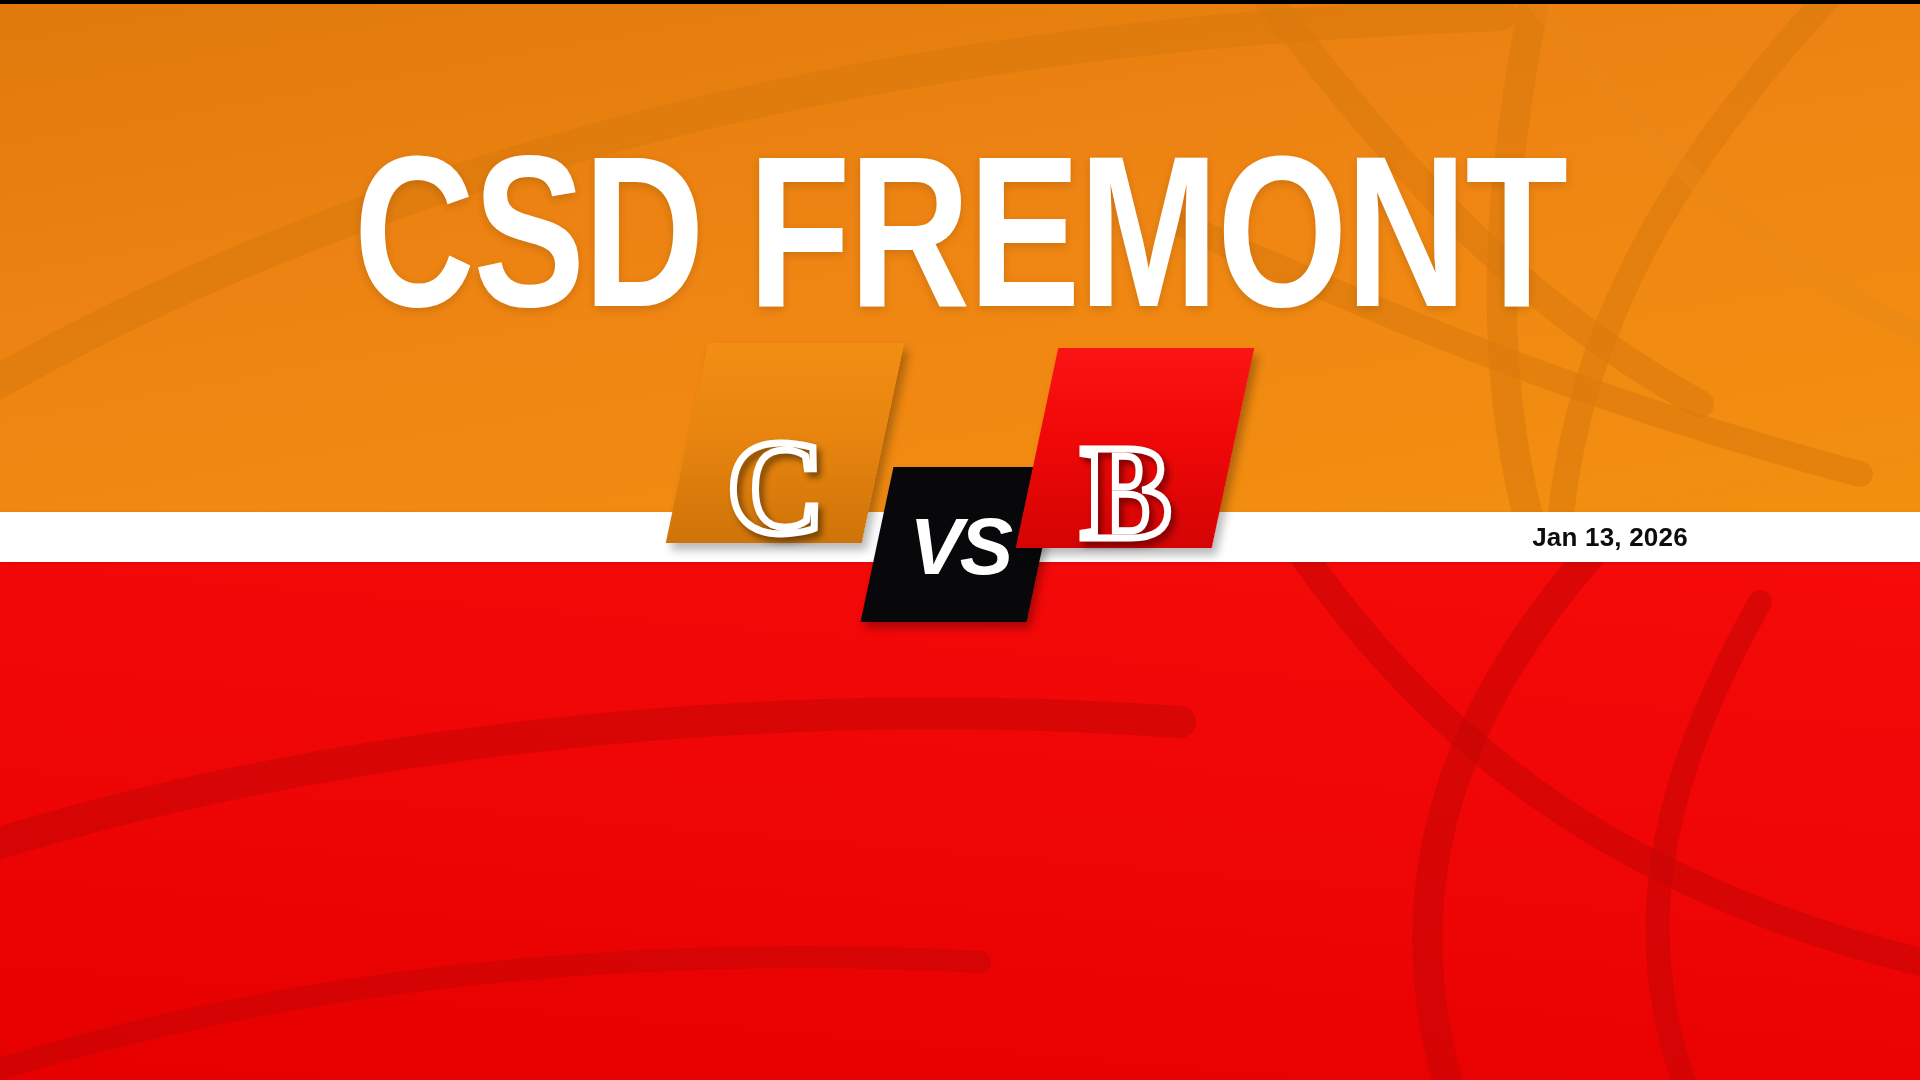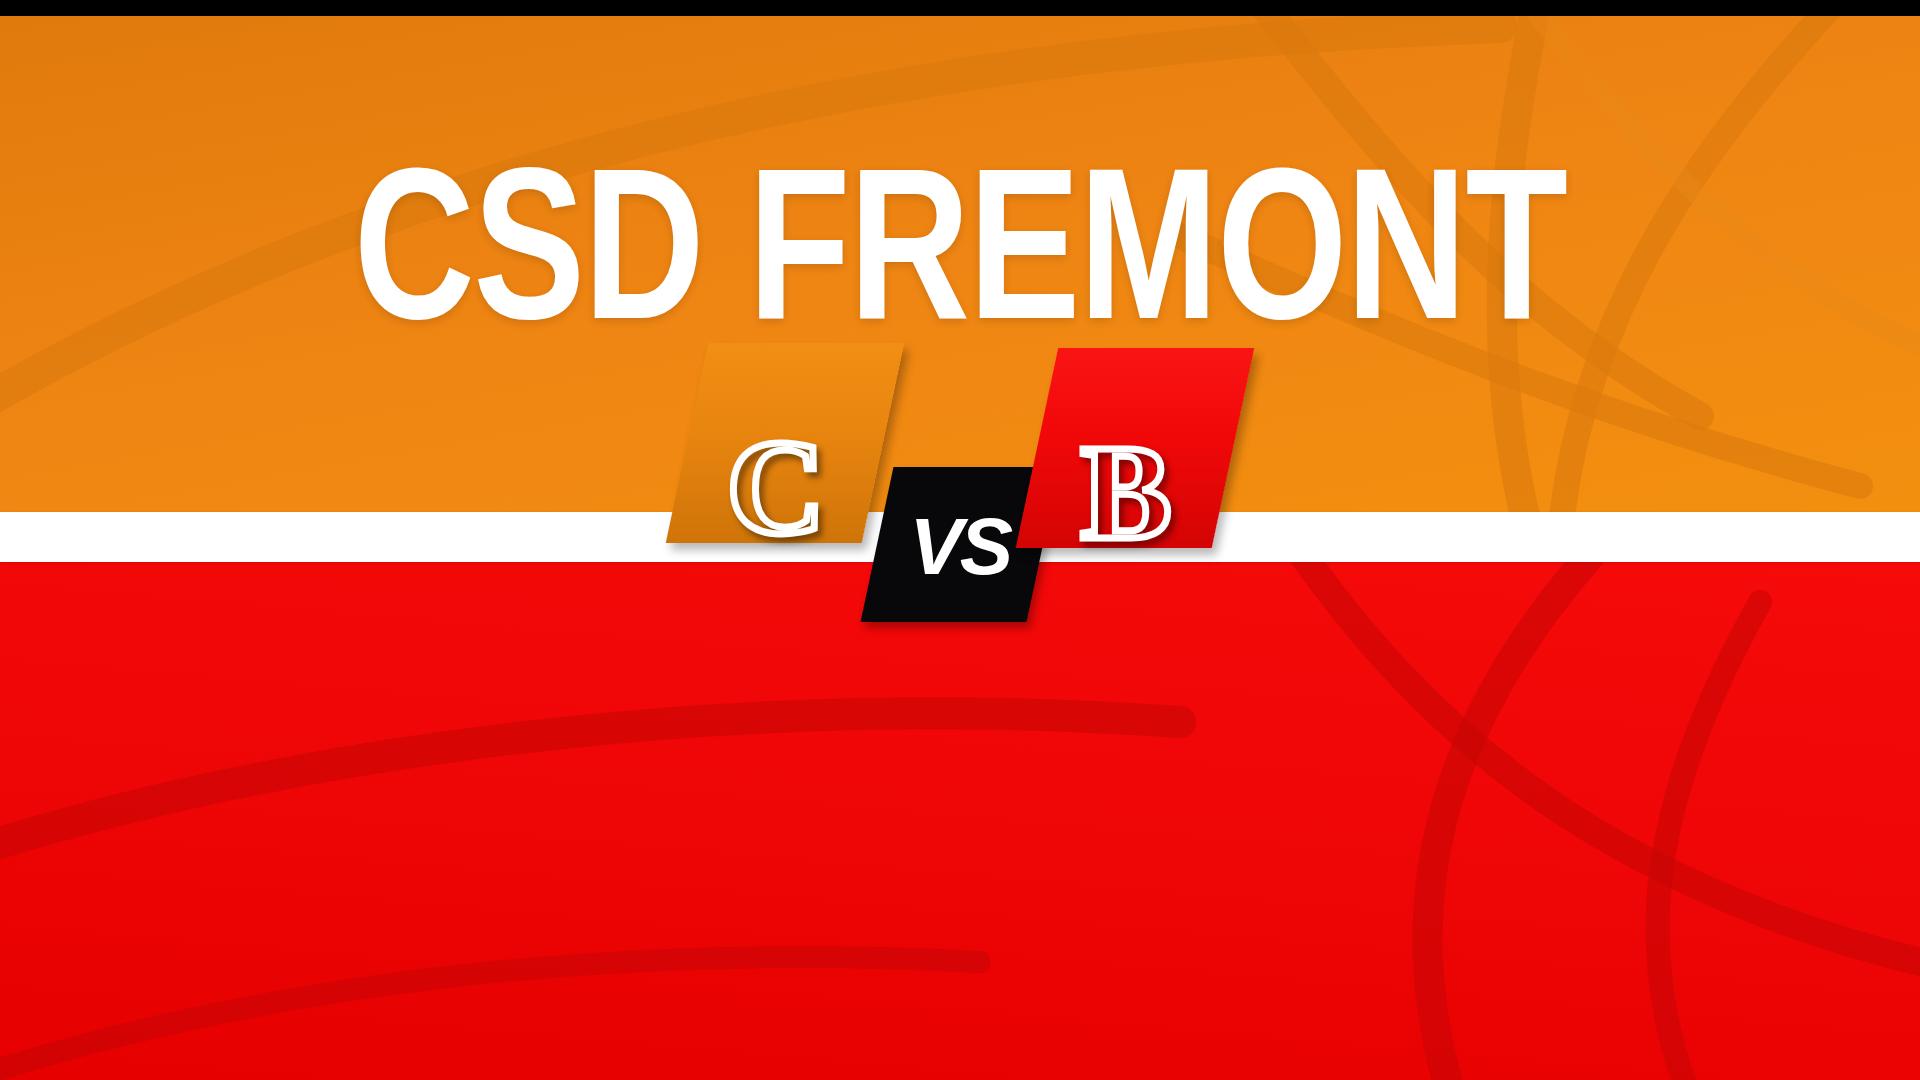--- a/index.html
+++ b/index.html
@@ -8,21 +8,21 @@
   .stage{
     position:relative;
     width:1920px; height:1080px;
     font-family:"Liberation Sans", sans-serif;
     overflow:hidden;
   }
 
   
   .half{ position:absolute; left:0; width:1920px; overflow:hidden; }
   .half-top{
-    top:16px; height:512px;
+    top:4px; height:512px;
     background:linear-gradient(170deg,#e07a0c 0%,#ef8513 48%,#f3900f 100%);
     padding-left:40px;
   }
   .half-bottom{
     top:562px; height:518px;
     background:linear-gradient(185deg,#f60a0a 0%,#ee0505 55%,#e60000 100%);
   }
 
   
   .ball-art{ position:absolute; inset:0; pointer-events:none; }
@@ -169,20 +169,21 @@
           <path d="M1280 -40 C 1420 170, 1600 320, 1920 400" stroke-width="28"></path>
           <path d="M1760 40 C 1660 220, 1620 380, 1700 560" stroke-width="24"></path>
           <path d="M-40 520 C 260 420, 620 380, 980 400" stroke-width="22"></path>
         </g>
       </svg>
     </div>
 
   </div>
 
   <div class="band">
+    <span class="date">Jan 13, 2026</span>
   </div>
 
   <div class="badge-row">
 
     <div class="panel panel-home">
       <span class="glyph logo-letter">C</span>
     </div>
 
     <div class="panel panel-vs">
       <span class="glyph vs-text">VS</span>

